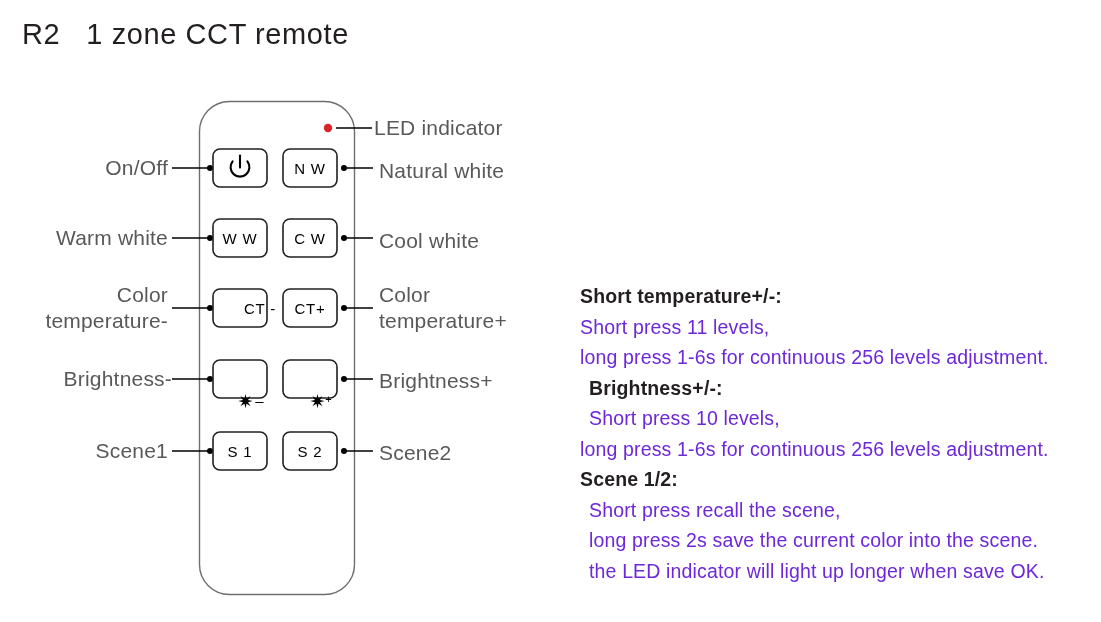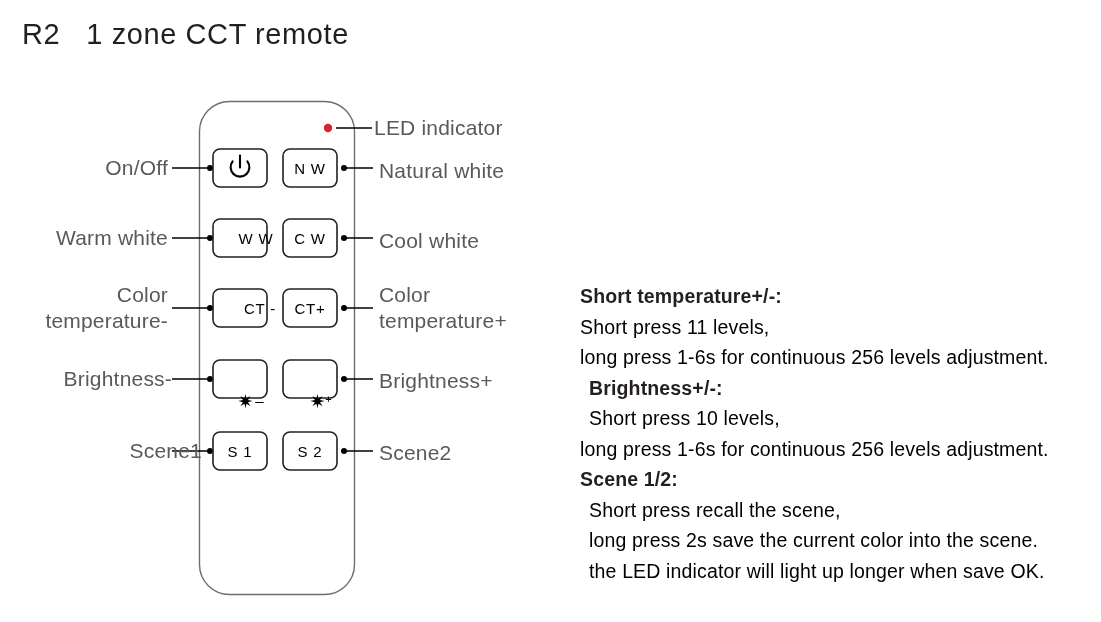--- a/index.html
+++ b/index.html
@@ -89,21 +89,21 @@
   
   #description {
     position: absolute;
     left: 580px;
     top: 281px;
     width: 500px;
   }
   #description .line {
     font-size: 19.5px;
     line-height: 30.5px;
-    color: #000000;
+    color: #6d28d9;
     letter-spacing: 0.15px;
     white-space: pre;
   }
   #description .line.head {
     color: #231f20;
     font-weight: bold;
   }
   #description .line.indent {
     padding-left: 9px;
   }
@@ -171,21 +171,21 @@
     </g>
 
     <g fill="none" stroke="#000000" stroke-width="2.1" stroke-linecap="round">
       <path d="M 232.6 161.4 A 9.4 9.4 0 1 0 247.4 161.4"></path>
       <line x1="240" y1="155.5" x2="240" y2="167.4"></line>
     </g>
   </svg>
 
   <div class="btn-label" style="left:283px; top:160px; width:54px;">N W</div>
 
-  <div class="btn-label" style="left:213px; top:230px; width:54px;margin-left:16px;">W W</div>
+  <div class="btn-label" style="left:213px; top:230px; width:54px;">W W</div>
 
   <div class="btn-label" style="left:283px; top:230px; width:54px;">C W</div>
 
   <div class="btn-label" style="left:213px; top:300px; width:54px;padding-left:20px;">CT -</div>
 
   <div class="btn-label" style="left:283px; top:300px; width:54px;">CT+</div>
 
   <div class="btn-label sun" style="left:213px; top:368px; width:54px;">
     <span>✷</span><span class="minus-lg">–</span>
   </div>
@@ -200,21 +200,21 @@
 
   <div class="callout-left" style="left:0px; top:155px; width:168px;">On/Off</div>
 
   <div class="callout-left" style="left:0px; top:225px; width:168px;">Warm white</div>
 
   <div class="callout-left" style="left:0px; top:282px; width:168px;">Color
 temperature-</div>
 
   <div class="callout-left" style="left:4px; top:366px; width:168px;">Brightness-</div>
 
-  <div class="callout-left" style="left:0px; top:438px; width:168px;margin-left:34px;">Scene1</div>
+  <div class="callout-left" style="left:0px; top:438px; width:168px;">Scene1</div>
 
   <div class="callout-right" style="left:379px; top:158px; width:230px;">Natural white</div>
 
   <div class="callout-right" style="left:374px; top:115px; width:230px;">LED indicator</div>
 
   <div class="callout-right" style="left:379px; top:228px; width:230px;">Cool white</div>
 
   <div class="callout-right" style="left:379px; top:282px; width:230px;">Color
 temperature+</div>
 

